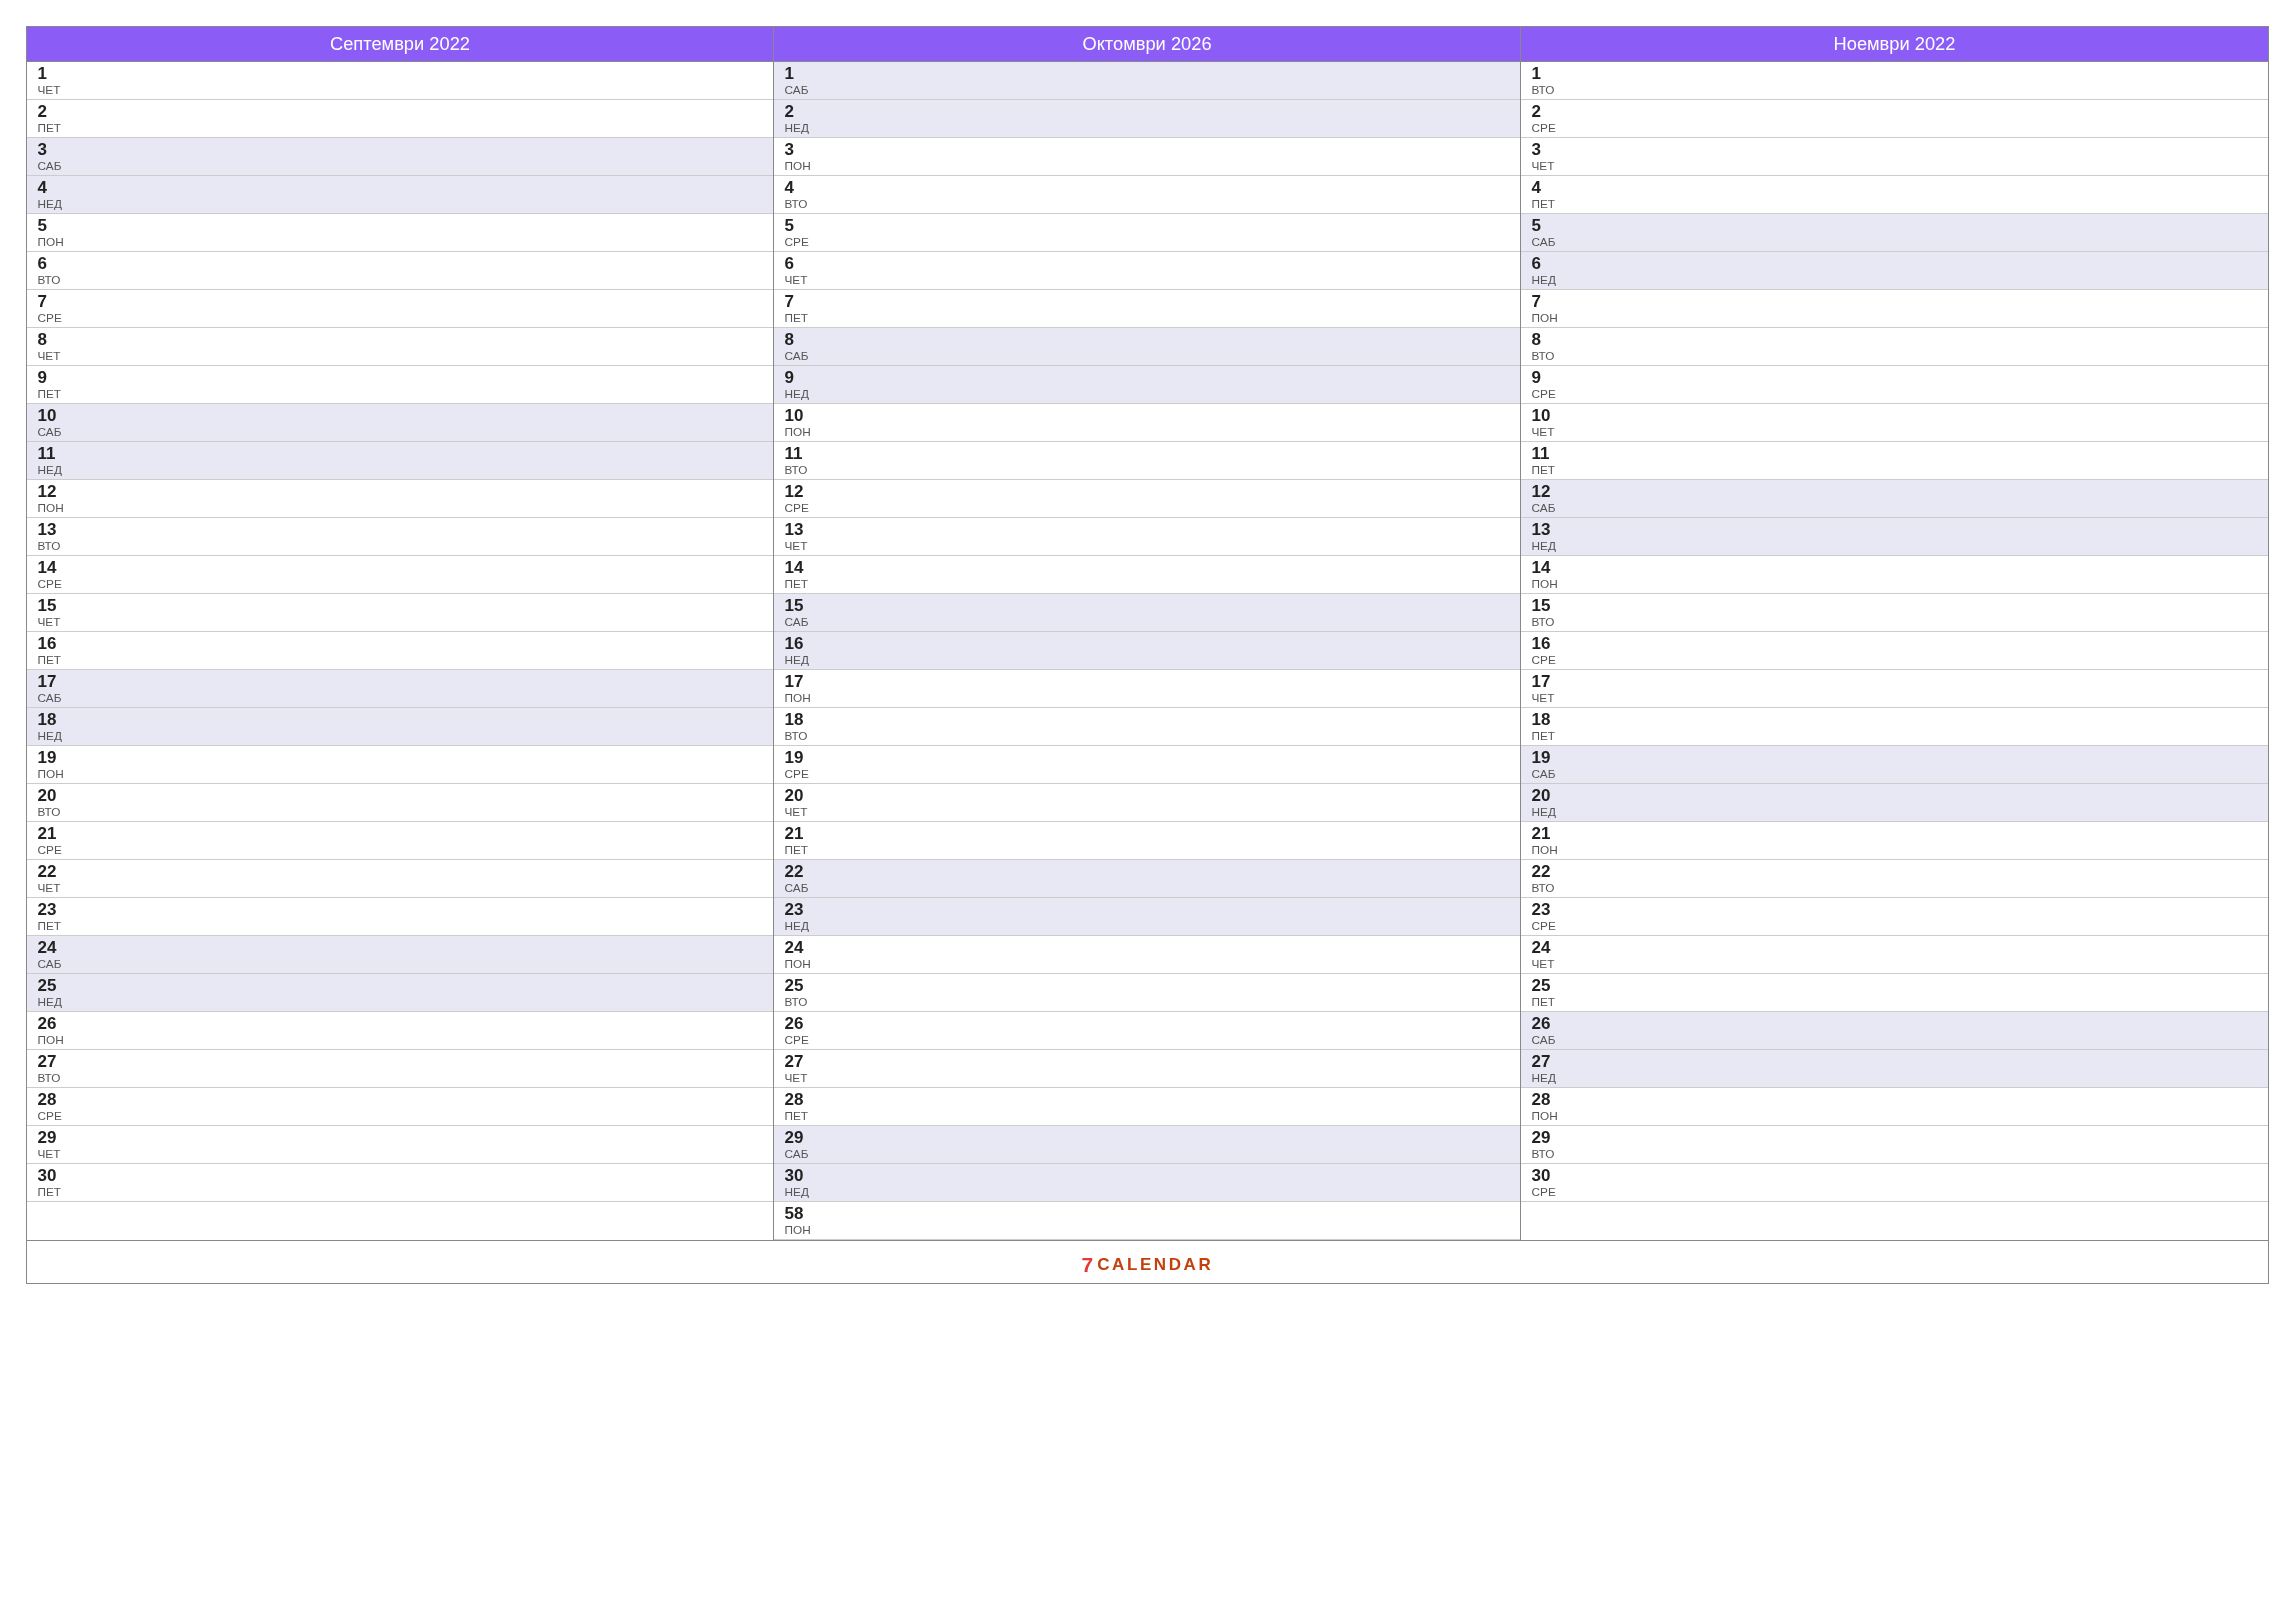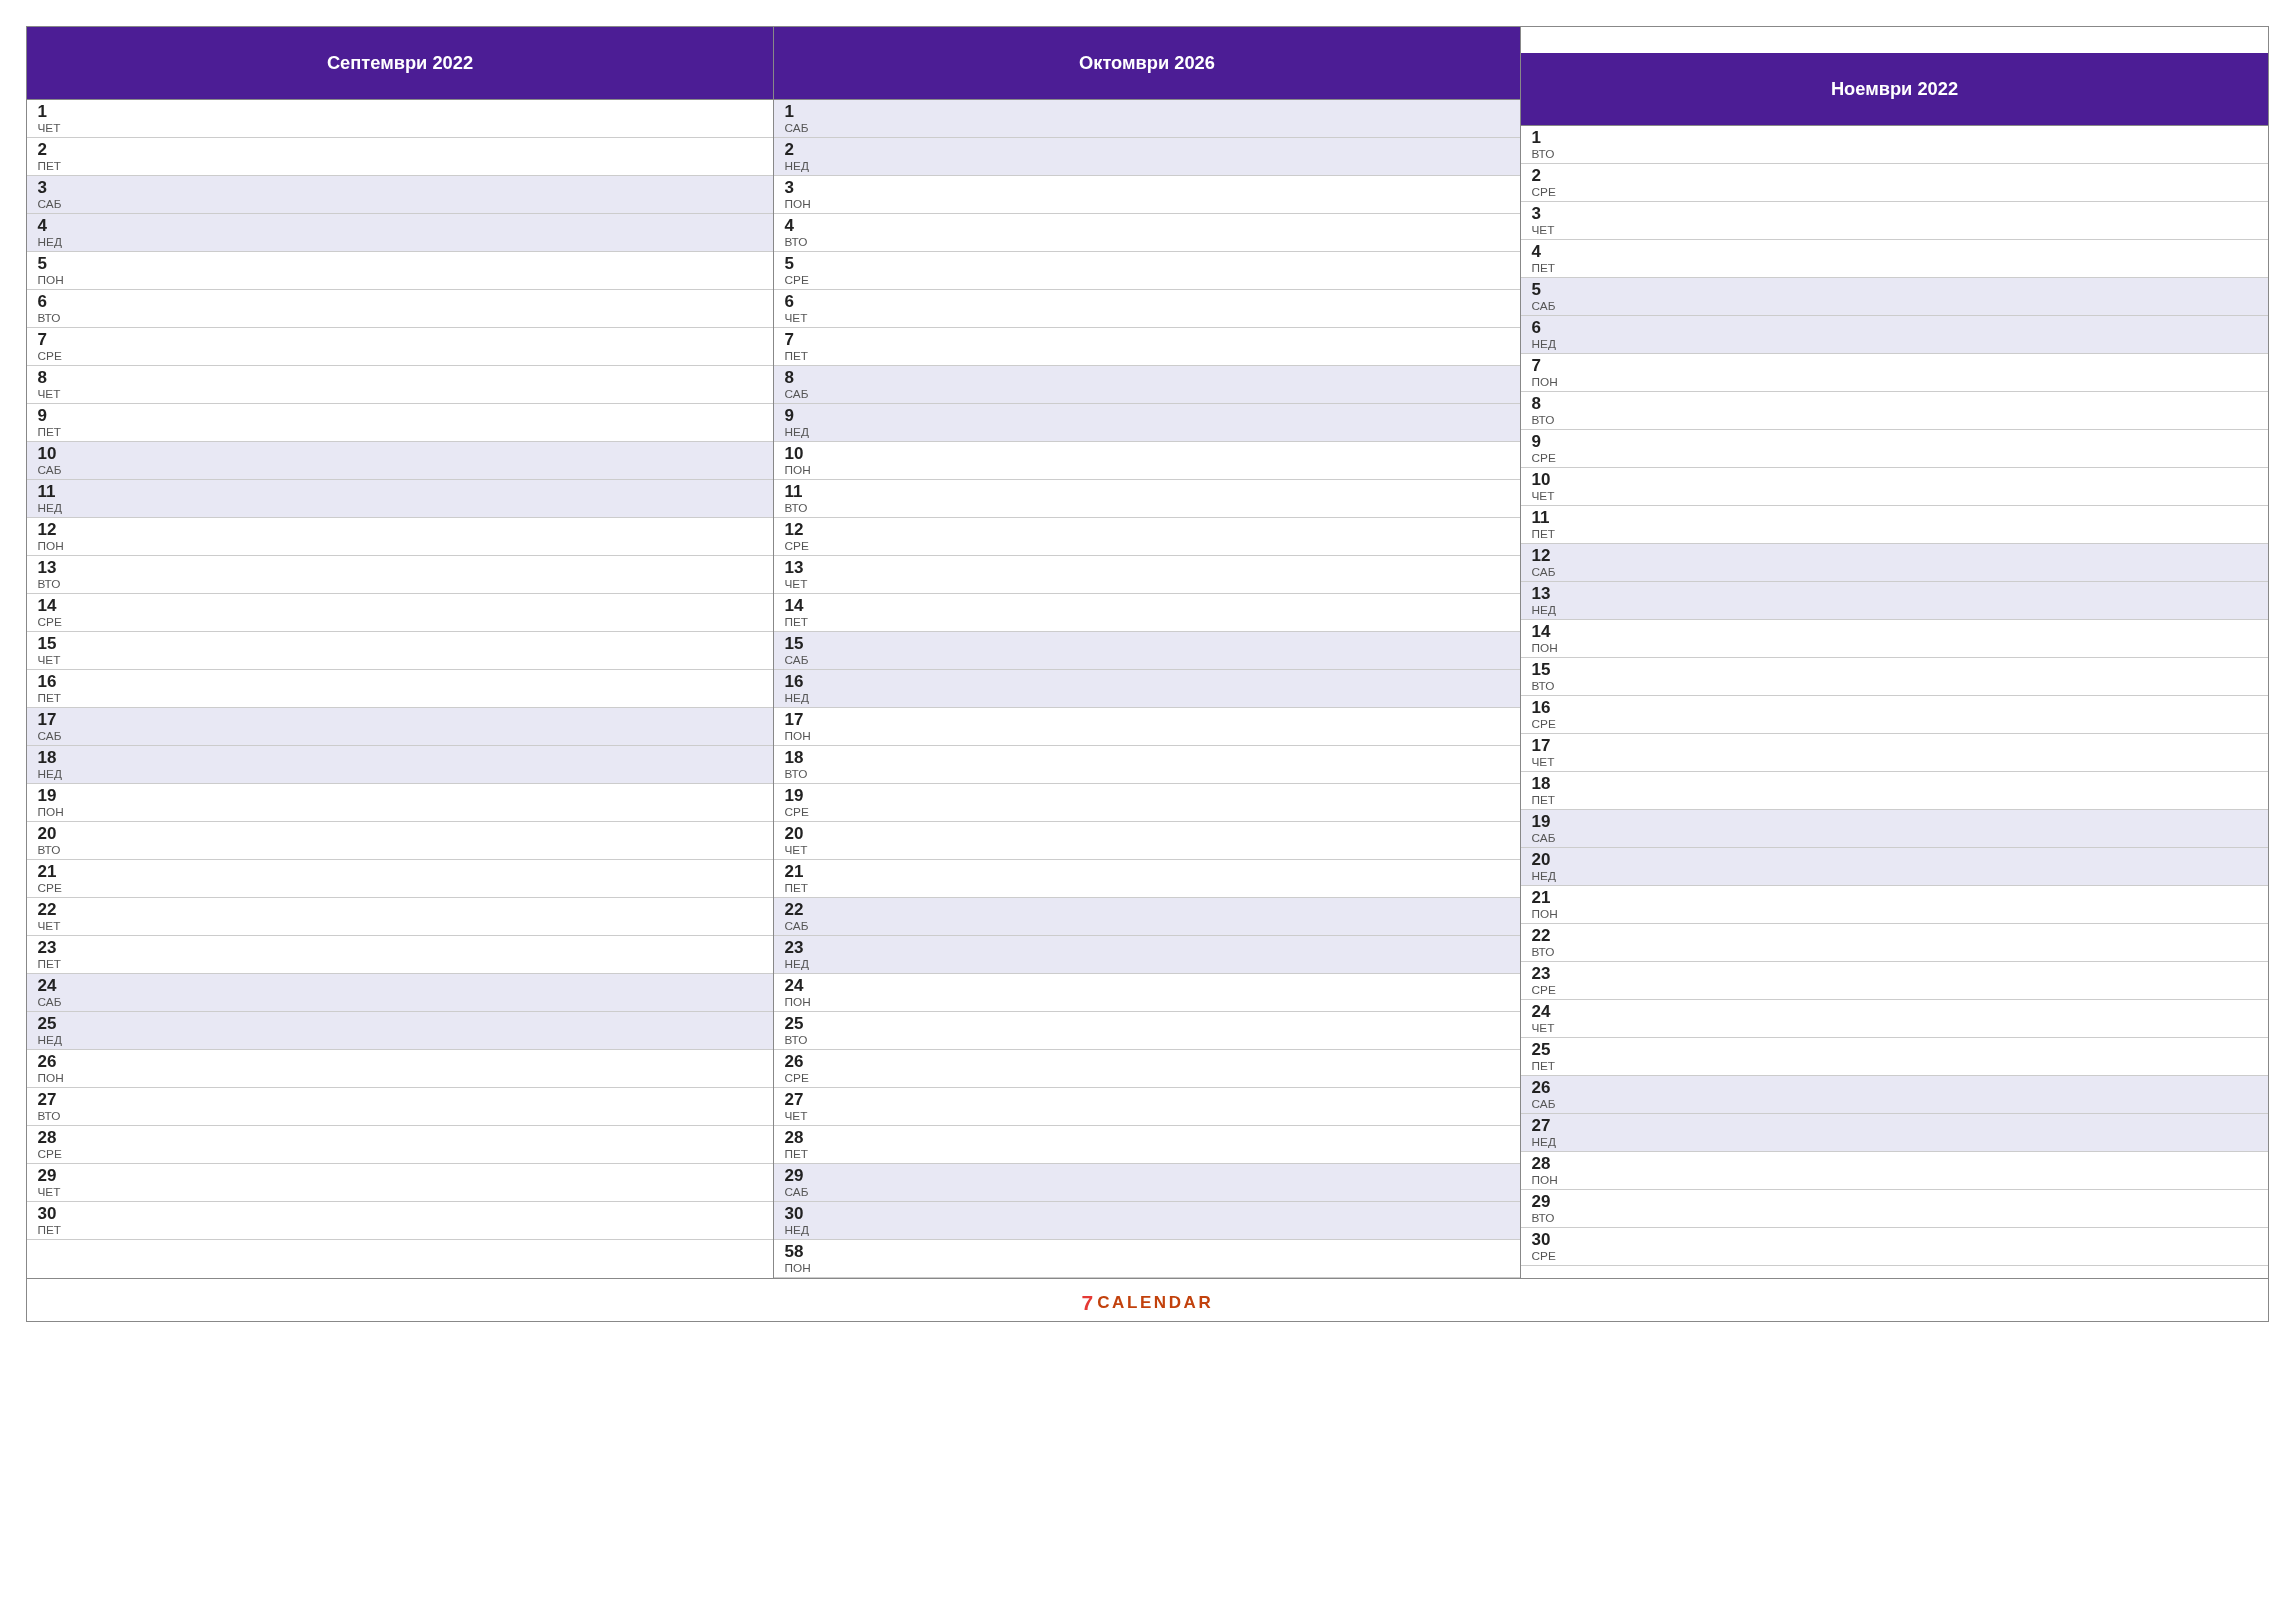--- a/index.html
+++ b/index.html
@@ -22,26 +22,26 @@
       display: grid;
       grid-template-columns: 1fr 1fr 1fr;
     }
     .month-column {
       border-right: 1px solid #888;
     }
     .month-column:last-child {
       border-right: none;
     }
     .month-header {
-      background: #4c1d95;
+      background: #8b5cf6;
       color: #fff;
       text-align: center;
-      padding: 25px 0;
+      padding: 6px 0;
       font-size: 18.3px;
-      font-weight: bold;
+      font-weight: normal;
       border-bottom: 1px solid #888;
     }
     .day-row {
       display: flex;
       align-items: flex-start;
       padding: 2.6px 10.5px;
       border-bottom: 0.7px solid #ccc;
       min-height: 38px;
     }
     .day-row.weekend {
@@ -86,21 +86,20 @@
       font-weight: bold;
     }
     .footer-text {
       color: #c2410c;
       font-size: 17px;
       font-weight: bold;
       letter-spacing: 2.6px;
     }
     .last-month-col {
       border-right: none;
-      margin-top: 26px;
     }
   </style>
 </head>
 <body>
 
 <div class="calendar-container">
   <div class="calendar-grid" id="calendar-grid">
 
   <div class="month-column">
         <div class="month-header">Септември 2022</div>

